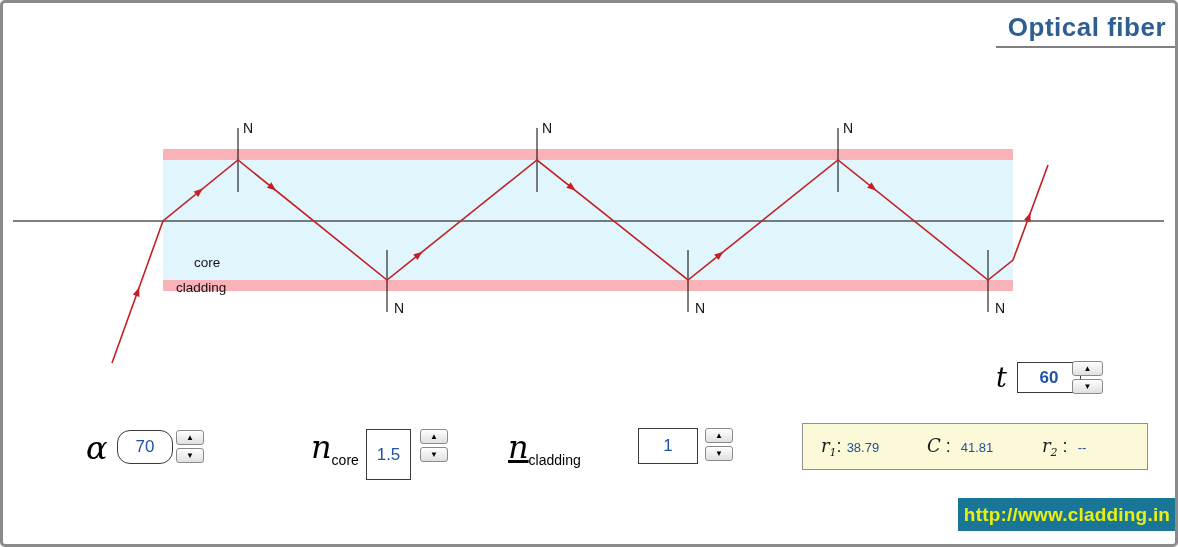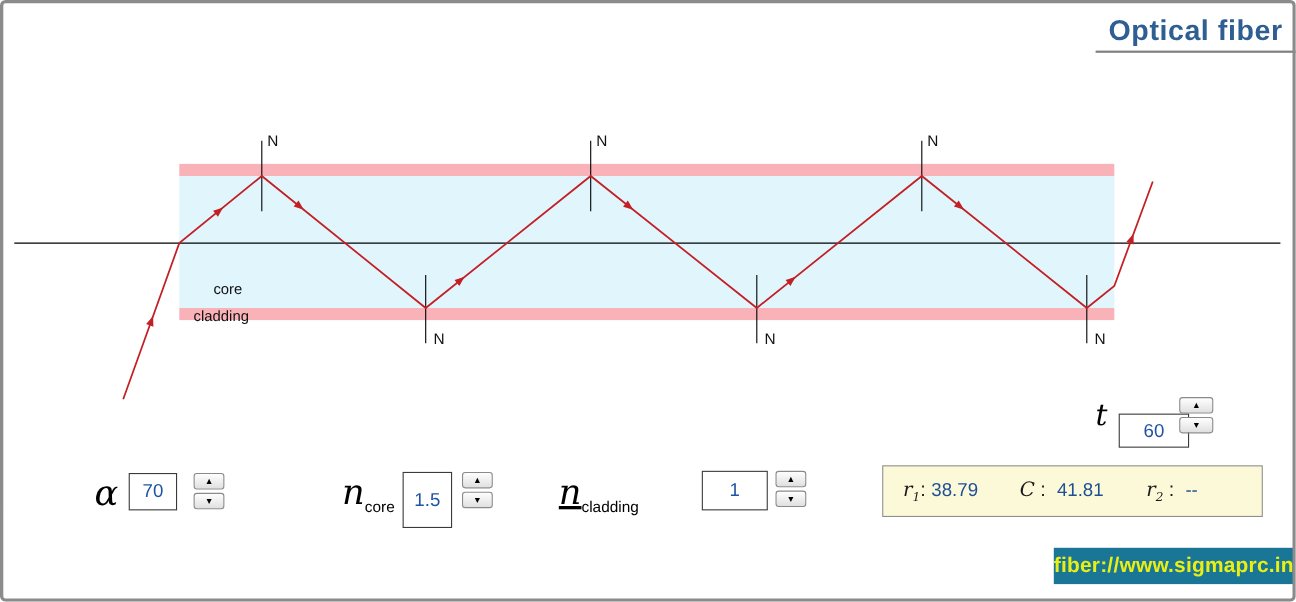--- a/index.html
+++ b/index.html
@@ -22,44 +22,44 @@
              font-family:"Liberation Sans",sans-serif;padding:0;z-index:5;}
   .spinner{position:absolute;display:flex;flex-direction:column;gap:3px;z-index:5;}
   .spin-btn{width:28px;height:15px;box-sizing:border-box;border:1px solid #8a8a8a;
             border-radius:3px;background:linear-gradient(#fefefe,#e0e0e0);
             display:flex;align-items:center;justify-content:center;
             padding:0;cursor:pointer;}
   .spin-btn span{font-size:8px;line-height:8px;color:#000;}
   .spinner.wide .spin-btn{width:31px;}
 
   #alpha-label{left:86px;top:432px;font-size:32px;}
-  #alpha-input{left:117px;top:430px;width:44px;height:34px;}
+  #alpha-input{left:117px;top:430px;width:56px;height:34px;border-radius:13px;}
   #alpha-spinner{left:176px;top:430px;}
 
   #ncore-label{left:311px;top:431px;font-size:32px;}
   #ncore-input{left:366px;top:429px;width:45px;height:51px;}
   #ncore-spinner{left:420px;top:429px;}
 
   #nclad-label{left:508px;top:431px;font-size:32px;text-decoration:underline;}
   #nclad-input{left:638px;top:428px;width:60px;height:36px;}
   #nclad-spinner{left:705px;top:428px;}
 
   #t-label{left:996px;top:364px;font-size:27px;}
-  #t-input{left:1017px;top:376px;width:64px;height:31px;}
+  #t-input{left:1017px;top:362px;width:64px;height:31px;font-weight:bold;}
   #t-spinner{left:1072px;top:361px;}
 
   
   .results-box{position:absolute;left:802px;top:423px;width:346px;height:47px;
                box-sizing:border-box;background:#fcf9d8;border:1px solid #8f8f8f;z-index:5;}
   .res-item{position:absolute;top:50%;transform:translateY(-50%);white-space:nowrap;
             font-family:"DejaVu Serif",serif;font-style:italic;font-size:18px;color:#1a1a1a;}
   .res-item sub{font-size:11px;}
   .res-sep{font-style:normal;font-family:"Liberation Sans",sans-serif;color:#1a1a1a;}
   .res-val{font-style:normal;font-family:"Liberation Sans",sans-serif;
-           font-size:17px;color:#1f5096;margin-left:5px;}
+           font-size:13px;color:#1f5096;margin-left:5px;}
   #res-0{left:18px;} #res-1{left:124px;} #res-2{left:239px;text-align:center;}
 
   
   .banner{position:absolute;left:958px;top:498px;width:218px;height:33px;
           background:#1a7697;color:#e9ef14;font-weight:bold;font-size:19px;
           text-align:center;line-height:33px;z-index:40;letter-spacing:.2px;}
 </style>
 </head>
 <body>
 
@@ -142,13 +142,13 @@
       <span>▼</span>
     </button>
 </div>
 
 <div class="results-box">
   <span class="res-item" id="res-0"><i>r</i><sub>1</sub><span class="res-sep">:</span><span class="res-val">38.79</span></span>
   <span class="res-item" id="res-1"><i>C</i><sub></sub><span class="res-sep"> : </span><span class="res-val">41.81</span></span>
   <span class="res-item" id="res-2"><i>r</i><sub>2</sub><span class="res-sep"> : </span><span class="res-val">--</span></span>
 </div>
 
-<div class="banner" style="background: rgb(26, 118, 151); color: rgb(233, 239, 20);">fiber://www.sigmaprc.in</div>
+<div class="banner" style="background: rgb(26, 118, 151); color: rgb(233, 239, 20);">http://www.cladding.in</div>
 
 </body></html>

